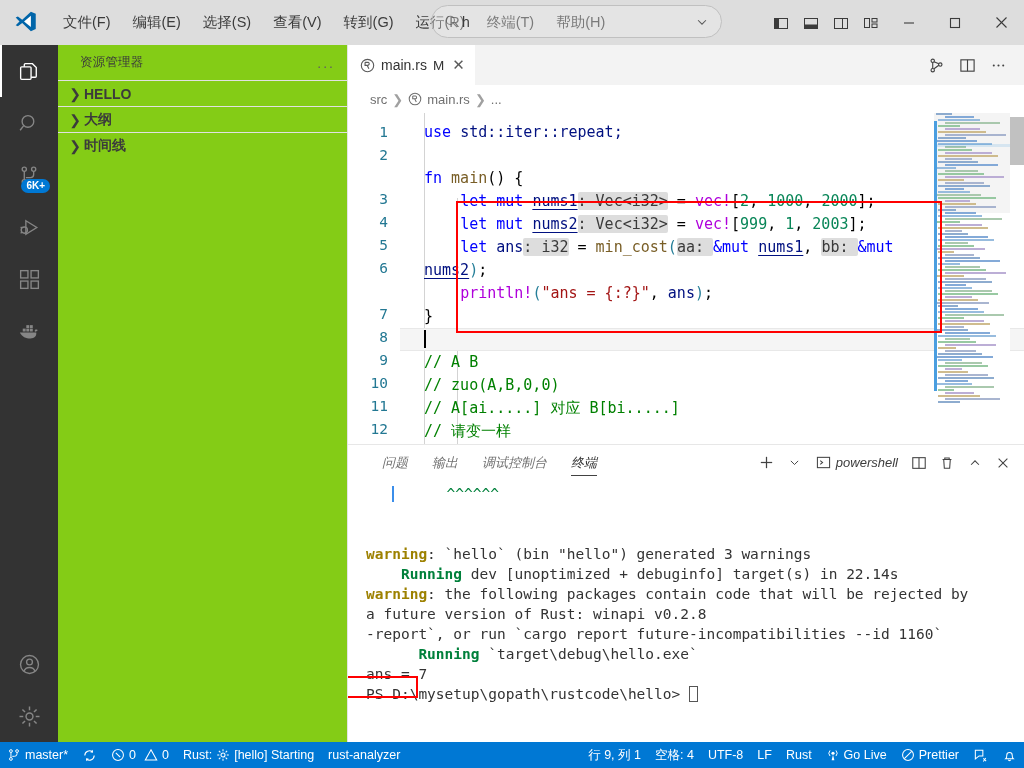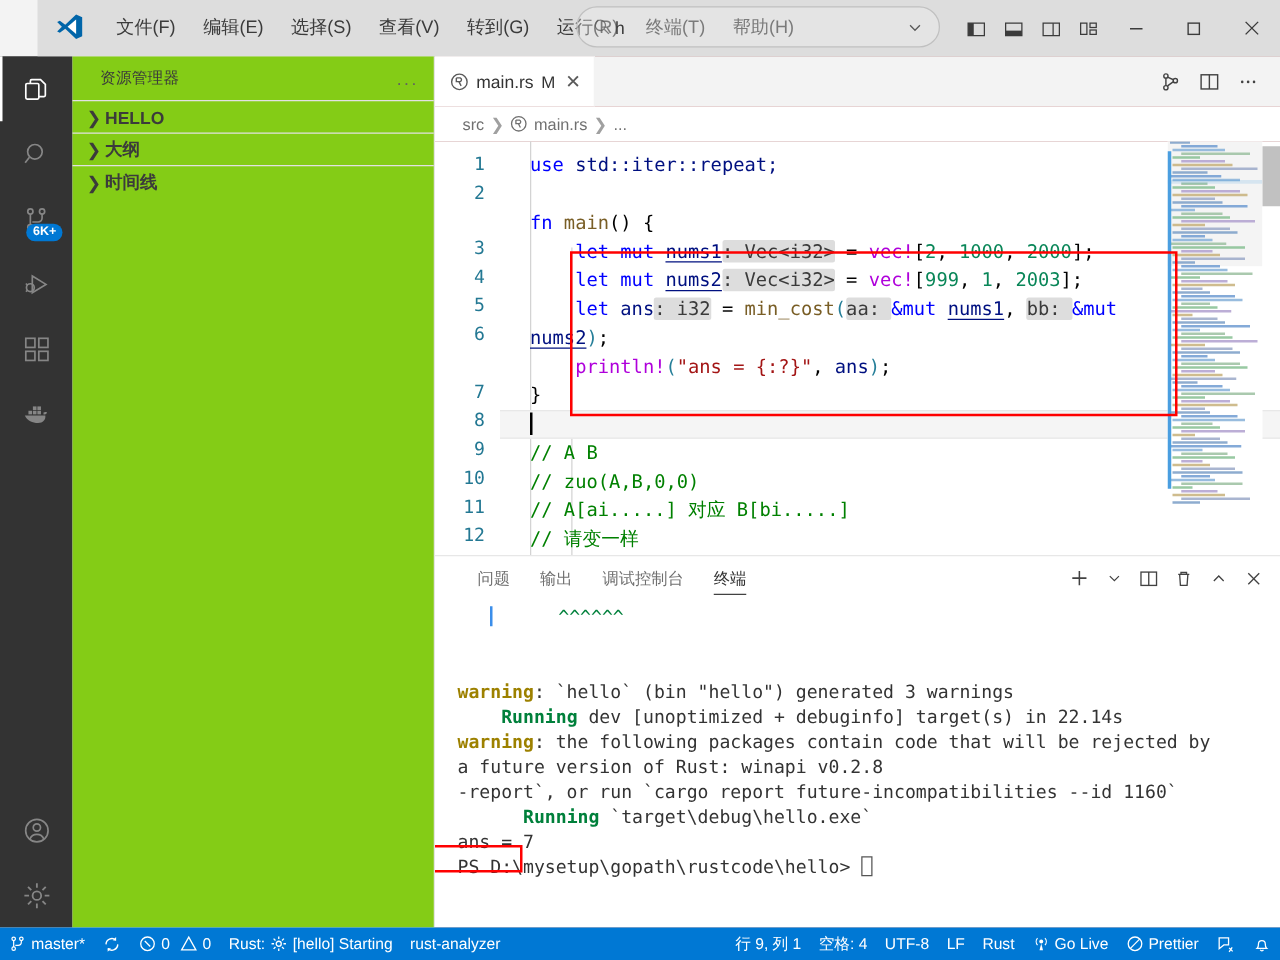--- a/index.html
+++ b/index.html
@@ -7,21 +7,21 @@
     width: 1024px; height: 768px; overflow: hidden;
     font-family: "Liberation Sans", sans-serif;
     background: #f3f3f3; color: #333;
     -webkit-font-smoothing: antialiased;
   }
   #app { position: relative; width: 1024px; height: 768px; display: flex; flex-direction: column; }
 
   
   .titlebar {
     height: 45px; background: #dddddd; display: flex; align-items: flex-start;
-    flex: 0 0 45px; position: relative; z-index: 30; margin-left: 30px;
+    flex: 0 0 45px; position: relative; z-index: 30;
   }
   .vscode-logo { width: 52px; height: 45px; display: flex; align-items: center; justify-content: center; }
   .menu { display: flex; align-items: center; height: 45px; }
   .menu-item {
     font-size: 14.5px; color: #3b3b3b; padding: 4px 11px; line-height: 1;
     white-space: nowrap; cursor: default;
   }
   .title-right { margin-left: auto; display: flex; align-items: center; height: 45px; }
   .layout-btn { width: 30px; height: 45px; display: flex; align-items: center; justify-content: center; }
   .win-btn { width: 46px; height: 45px; display: flex; align-items: center; justify-content: center; }
@@ -150,21 +150,21 @@
   .mm-line { height: 2px; margin-bottom: 1px; }
   .mm-slider { position: absolute; left: 0; right: 0; top: 0; height: 100px; background: rgba(0,0,0,0.045); }
   .scrollbar-v {
     position: absolute; right: 0; top: 0; width: 14px; bottom: 0; background: transparent;
   }
   .scrollbar-thumb { position: absolute; right: 0; top: 4px; width: 14px; height: 48px; background: #c1c1c1; }
 
   
   .panel { height: 298px; flex: 0 0 298px; background: #ffffff; display: flex; flex-direction: column;
            border-top: 1px solid #e7e7e7; }
-  .panel-head { height: 35px; flex: 0 0 35px; display: flex; align-items: flex-start; padding: 0 8px 0 22px; }
+  .panel-head { height: 35px; flex: 0 0 35px; display: flex; align-items: flex-start; padding: 0 8px 0 22px; font-style: italic; }
   .ptab {
     font-size: 13px; color: #707070; padding: 0 12px; height: 35px; line-height: 35px; position: relative;
   }
   .ptab.active { color: #333333; }
   .ptab.active::after {
     content: ""; position: absolute; left: 12px; right: 12px; bottom: 4px; height: 1px; background: #424242;
   }
   .panel-actions { margin-left: auto; display: flex; align-items: center; gap: 2px; color: #424242; }
   .pa { width: 26px; height: 35px; display: flex; align-items: center; justify-content: center; }
   .pa.wide { width: auto; gap: 5px; padding: 0 6px; font-size: 13px; color: #3b3b3b; }
@@ -601,20 +601,29 @@
               <svg width="17" height="17" viewBox="0 0 18 18">
                 <line x1="9" y1="3" x2="9" y2="15" stroke="#424242" stroke-width="1.3"></line>
                 <line x1="3" y1="9" x2="15" y2="9" stroke="#424242" stroke-width="1.3"></line>
               </svg>
             </div>
             <div class="pa">
               <svg width="13" height="13" viewBox="0 0 16 16">
                   <polyline points="3.5,6 8,10.5 12.5,6" fill="none" stroke="#424242" stroke-width="1.2"></polyline>
                 </svg>
             </div>
+            <div class="pa wide">
+              <span>
+                <svg width="15" height="15" viewBox="0 0 16 16" style="vertical-align:-3px">
+                  <rect x="1.5" y="2.5" width="13" height="11" fill="none" stroke="#424242" stroke-width="1.1"></rect>
+                  <polyline points="4.5,6 7,8 4.5,10" fill="none" stroke="#424242" stroke-width="1.1"></polyline>
+                </svg>
+              </span>
+              <span>powershell</span>
+            </div>
             <div class="pa">
               <svg width="16" height="16" viewBox="0 0 18 18">
                 <rect x="2" y="3" width="14" height="12" fill="none" stroke="#424242" stroke-width="1.2"></rect>
                 <line x1="9" y1="3" x2="9" y2="15" stroke="#424242" stroke-width="1.2"></line>
               </svg>
             </div>
             <div class="pa">
               <svg width="16" height="16" viewBox="0 0 18 18">
                 <path d="M4 5 h10 M6.5 5 V3.4 h5 V5 M5.3 5 l0.7 10 h6 l0.7-10" fill="none" stroke="#424242" stroke-width="1.2"></path>
               </svg>

